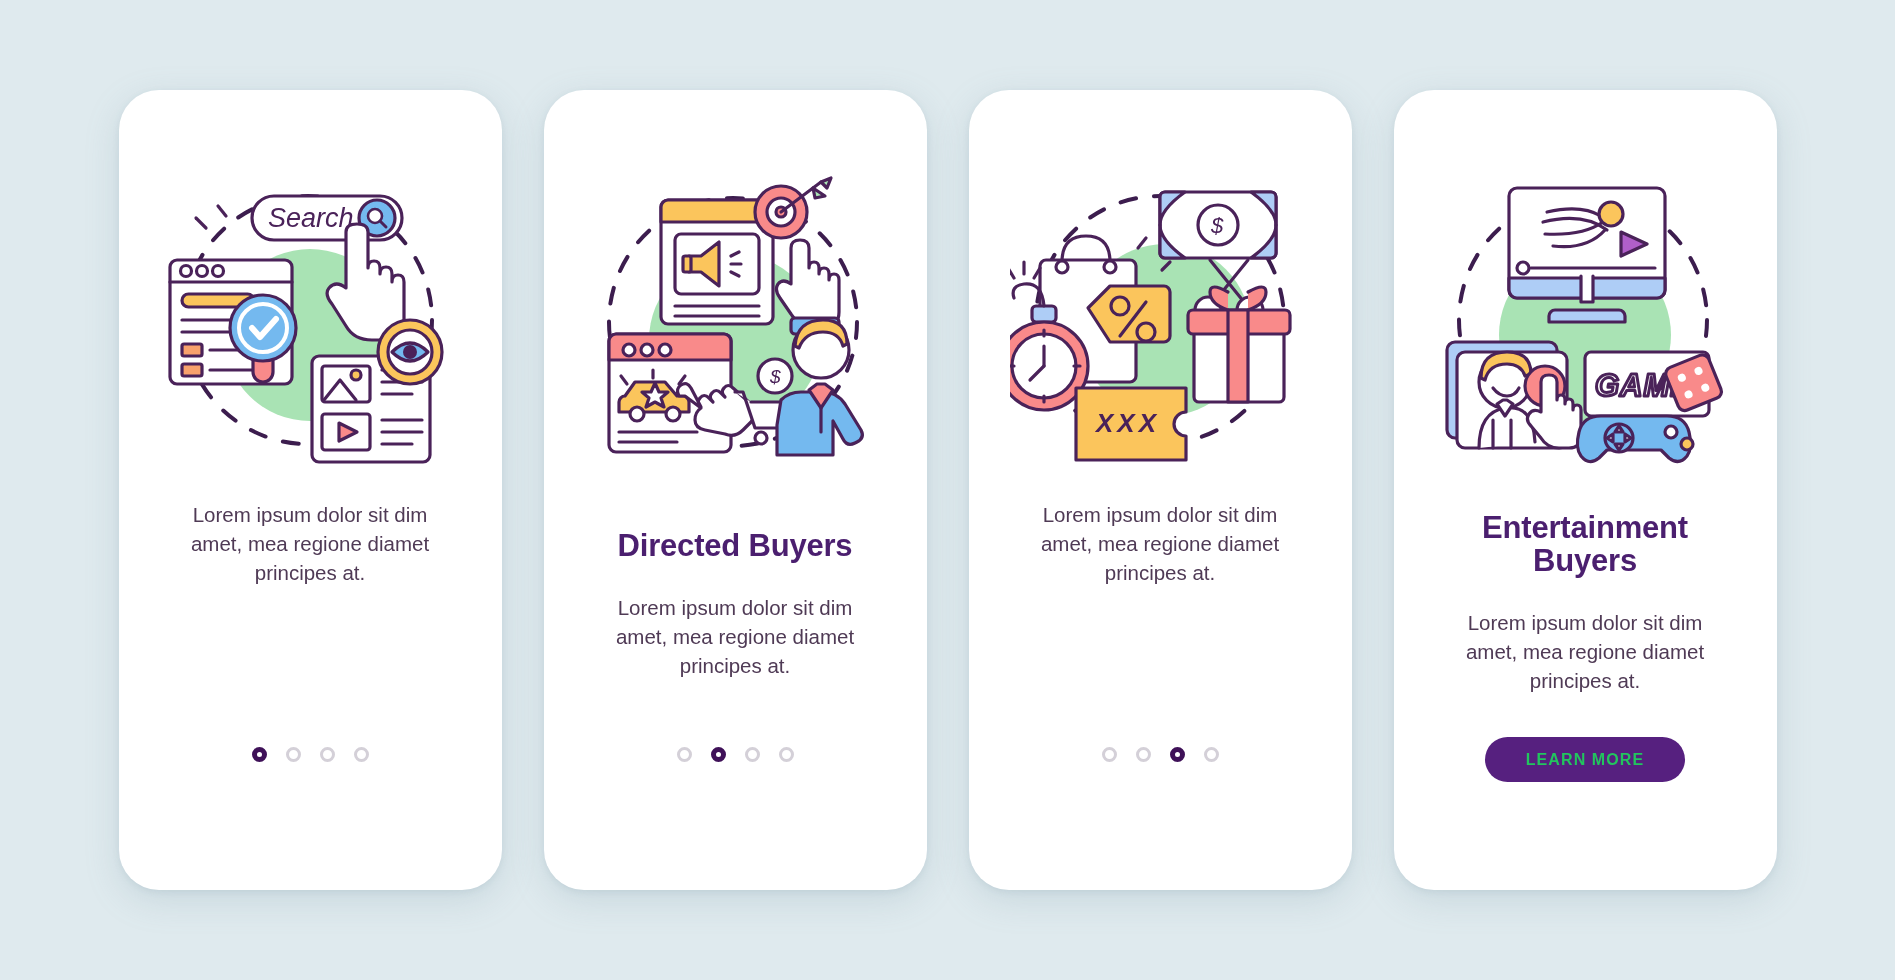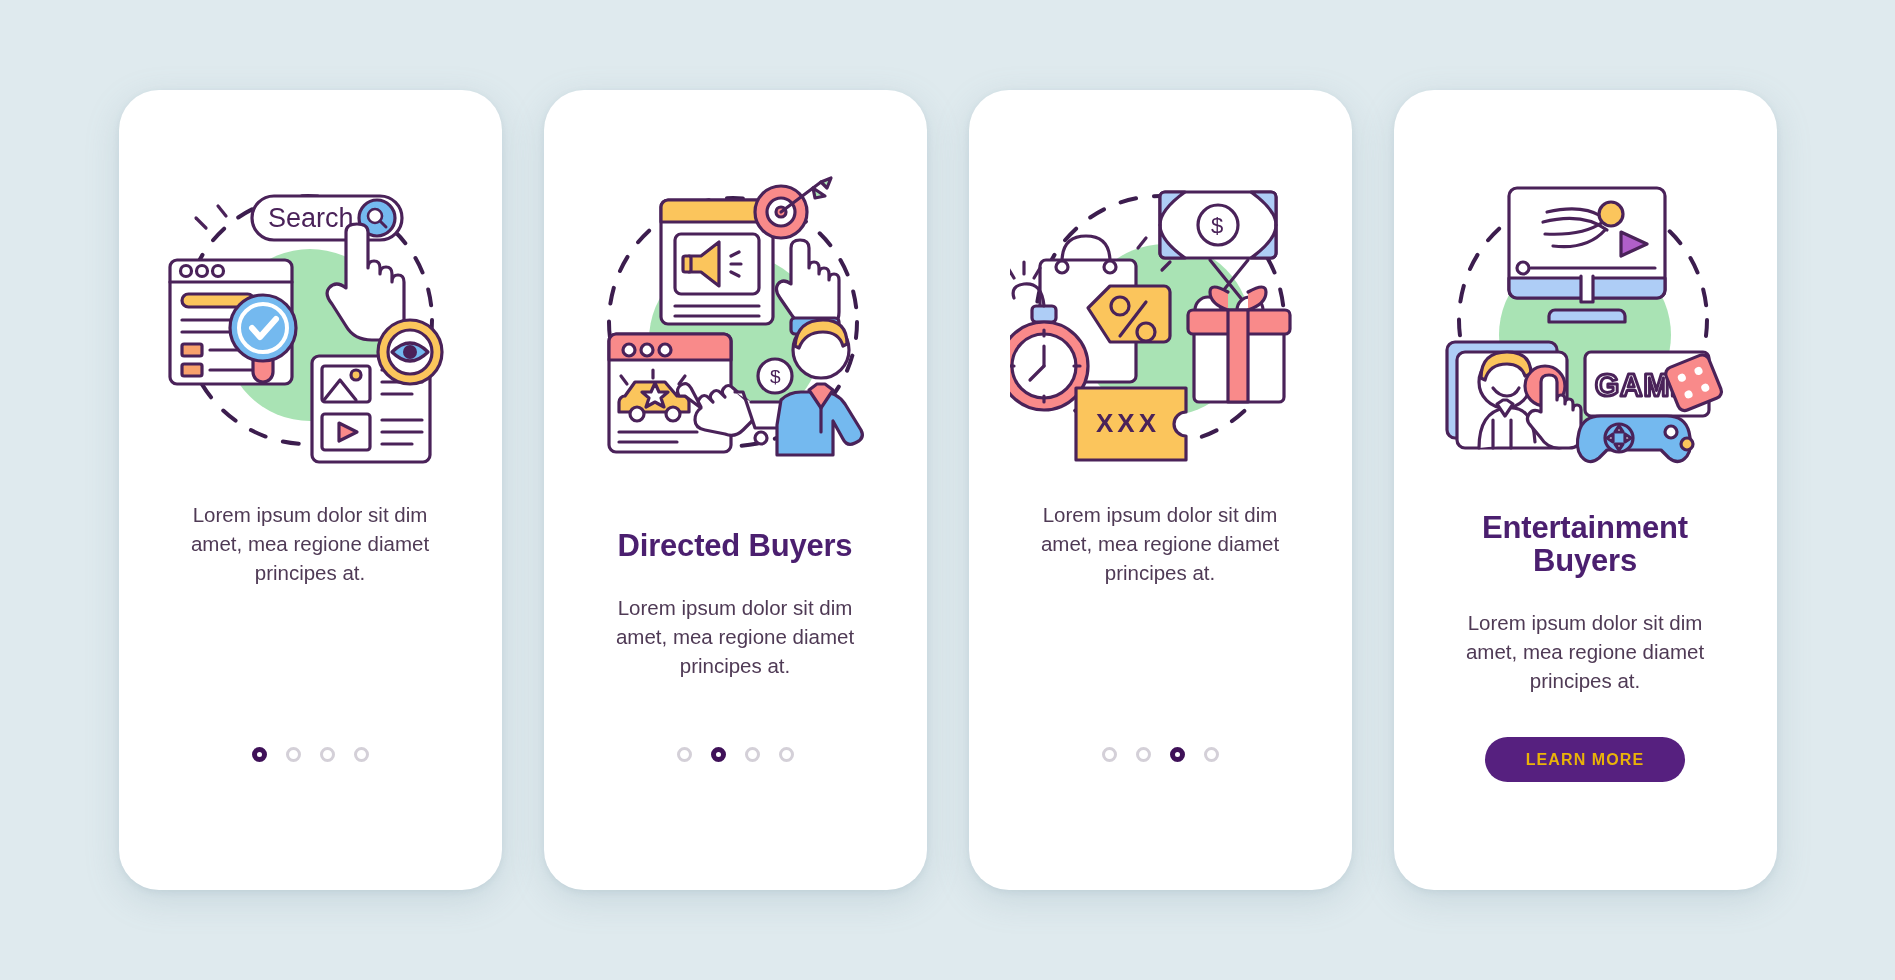--- a/index.html
+++ b/index.html
@@ -31,20 +31,21 @@
     padding-top: 20px;
     overflow: hidden;
   }
   .illo-wrap {
     width: 300px;
     height: 300px;
     margin-top: 60px;
     display: flex;
     align-items: center;
     justify-content: flex-start;
+    font-style: italic;
   }
   .illo-wrap svg { width: 300px; height: 300px; display: block; }
 
   .card-title {
     margin-top: 42px;
     width: 310px;
     text-align: center;
     font-size: 31px;
     line-height: 1.06;
     font-weight: bold;
@@ -80,21 +81,21 @@
 
   .learn-btn {
     position: absolute;
     bottom: 108px;
     left: 50%;
     transform: translateX(-50%);
     width: 200px;
     height: 45px;
     border-radius: 23px;
     background: #56207f;
-    color: #eab308;
+    color: #22c55e;
     border: none;
     font-family: "Liberation Sans", sans-serif;
     font-size: 16px;
     font-weight: bold;
     letter-spacing: 1.1px;
     cursor: pointer;
   }
 </style>
 </head>
 <body>

